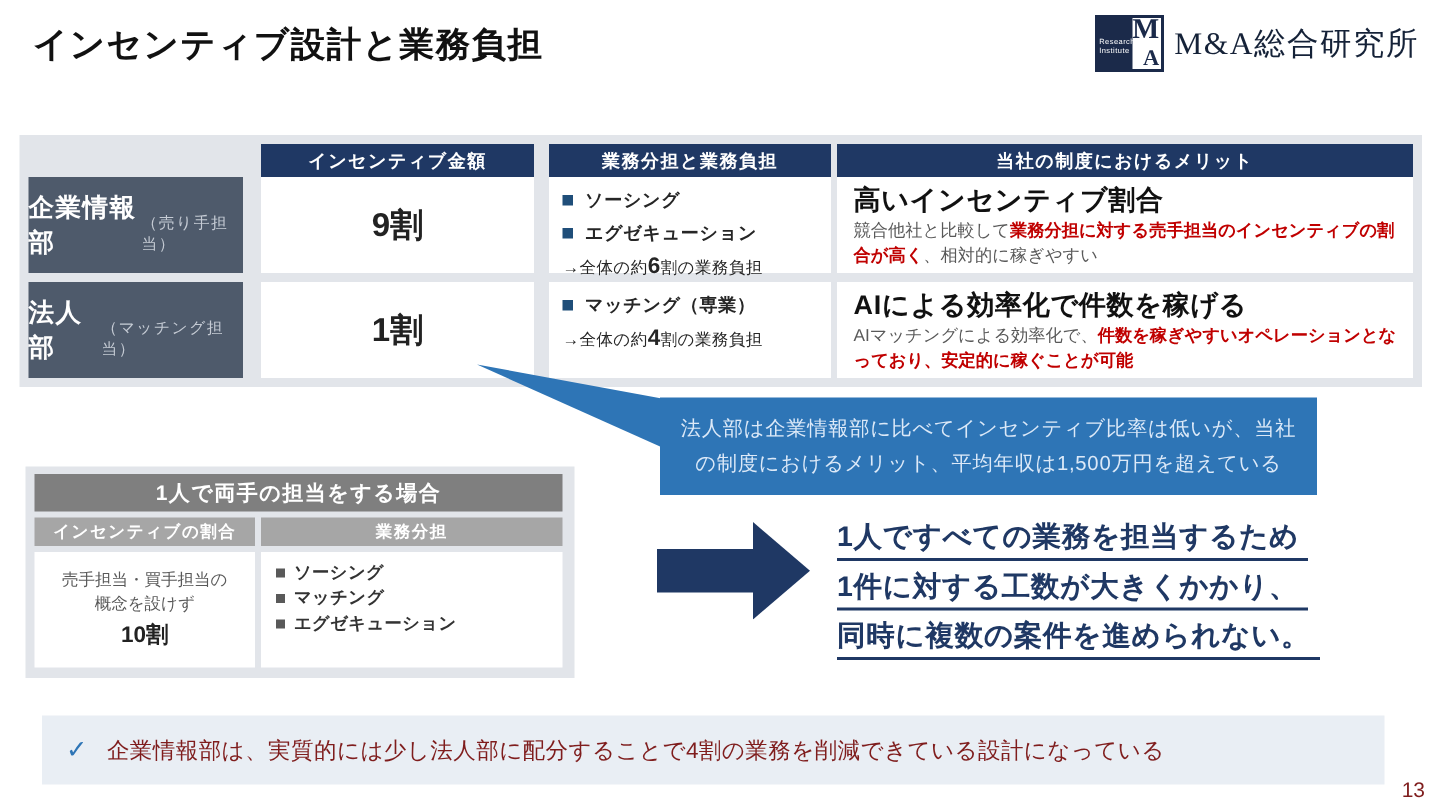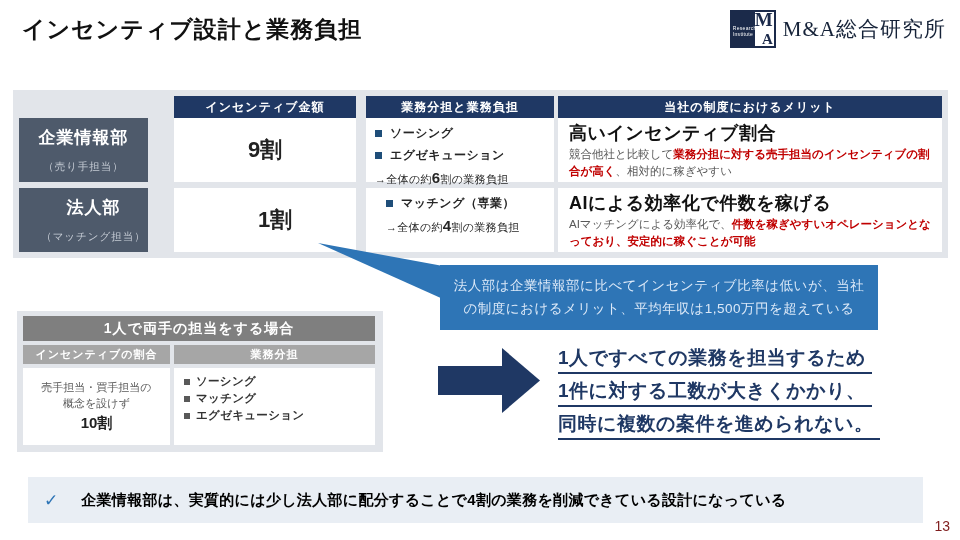--- a/index.html
+++ b/index.html
@@ -27,32 +27,32 @@
   .main-panel { position:absolute; left:13px; top:90px; width:935px; height:168px; background:#e2e5ea; }
   .main-panel .th {
     position:absolute; top:6px; height:23px; background:#1f3864; color:#fff;
     font-size:12px; font-weight:bold; letter-spacing:1px;
     display:flex; align-items:center; justify-content:center;font-family:Liberation Serif, serif;
   }
   .th-col2 { left:161px; width:182px; }
   .th-col3 { left:353px; width:188px; }
   .th-col4 { left:545px; width:384px; }
   .dept-cell {
-    position:absolute; left:6px; width:129px; height:64px; background:#4e5a6b;
-    display:flex; flex-direction:column; align-items:center; justify-content:center;
+    position:absolute; left:6px; width:143px; height:64px; background:#4e5a6b;
+    display:flex; align-items:center; justify-content:center;
   }
   .dept-name { color:#ffffff; font-size:17px; font-weight:bold; letter-spacing:1px; }
   .dept-sub { color:#c5cbd4; font-size:10.5px; margin-top:11px; letter-spacing:1px; }
   .val-cell {
     position:absolute; left:161px; width:182px; height:64px; background:#ffffff;
     display:flex; align-items:center; justify-content:center;
     font-size:22px; font-weight:bold; color:#222;
   }
   .task-cell { position:absolute; left:353px; width:188px; height:64px; background:#ffffff; padding:7px 9px 0 9px; }
-  .row1 { top:28px; } .row2 { top:98px;padding-left:20px; }
+  .row1 { top:28px; } .row2 { top:98px; }
   .bullet-line { display:flex; align-items:center; margin-bottom:5px; }
   .bullet-sq { width:7px; height:7px; background:#1f4e79; display:inline-block; margin-right:8px; flex:none; }
   .bullet-label { font-size:12px; font-weight:bold; color:#262626; letter-spacing:.5px; }
   .task-note { font-size:11px; color:#262626; margin-top:3px; letter-spacing:.3px; }
   .task-note .big-num { font-size:15px; font-weight:bold; }
   .merit-cell { position:absolute; left:545px; width:384px; height:64px; background:#ffffff; padding:3px 11px 16px 11px; }
   .merit-title { font-size:18px; font-weight:bold; color:#111; letter-spacing:.5px; }
   .merit-body { font-size:11.5px; line-height:1.45; color:#595959; margin-top:1px; }
   .merit-red { color:#c00000; font-weight:bold; }
 
@@ -95,21 +95,21 @@
     display:inline-block; font-size:19px; font-weight:bold; color:#1f3864; letter-spacing:.5px;
     border-bottom:2px solid #1f3864; padding:0 6px 1px 0; margin-bottom:4px;
   }
 
   
   .footer-box {
     position:absolute; left:28px; top:477px; width:895px; height:46px; background:#e9eef4;
     display:flex; align-items:center; padding:0 16px; gap:13px;
   }
   .check-mark { color:#2e75b6; font-size:17px; font-weight:bold; flex:none; }
-  .footer-text { font-size:15px; font-weight:bold; color:#000000; letter-spacing:.3px;margin-left:10px; }
+  .footer-text { font-size:15px; font-weight:normal; color:#7f1d1d; letter-spacing:.3px; }
   .page-num { position:absolute; right:10px; top:518px; font-size:14px; color:#7f1d1d; }
 </style>
 </head>
 <body>
 
 <div class="slide">
 
   <div class="slide-title">インセンティブ設計と業務負担</div>
   <div class="logo">
     <div class="logo-mark">

